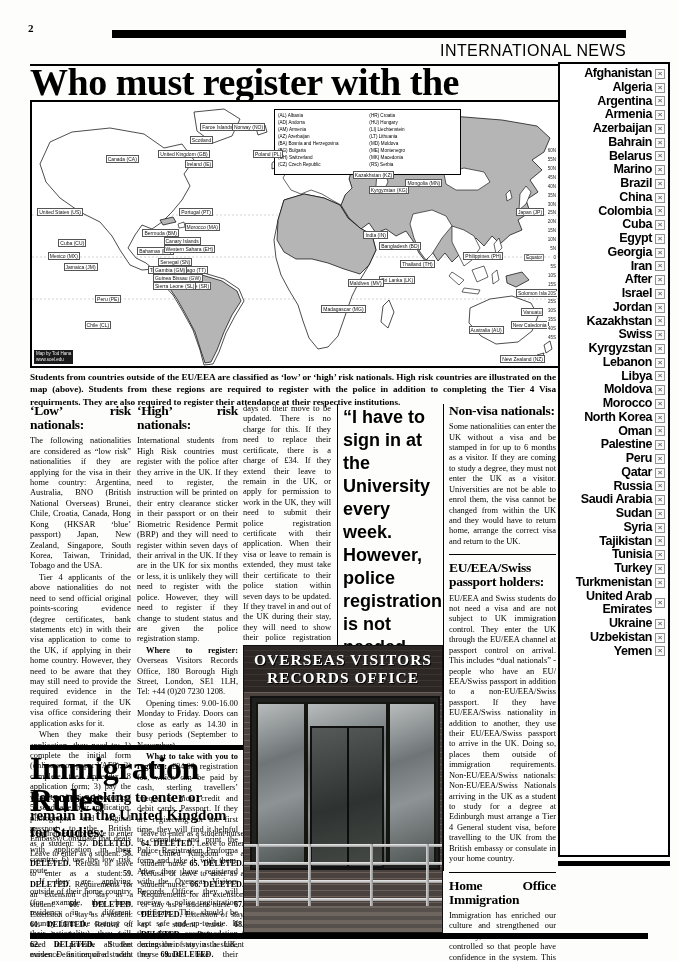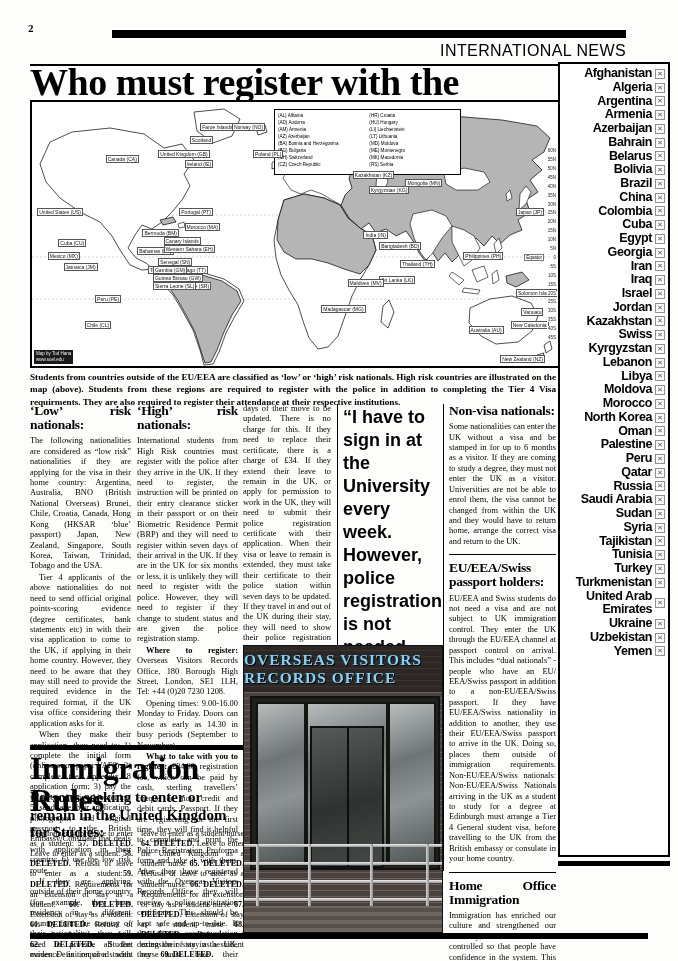--- a/index.html
+++ b/index.html
@@ -48,21 +48,21 @@
   .immsub{left:30px;top:789px;width:216px;font-size:15px;font-weight:bold;line-height:1.18;}
   .immcols{left:30px;top:829px;width:214px;display:flex;gap:8px;}
   .immcols>div{width:103px;font-size:8.1px;line-height:1.25;text-align:justify;}
   .immmore{font-weight:bold;}
 
   
   .photo{left:243px;top:645px;width:198px;height:286px;background:#3c3633;overflow:hidden;border:1px solid #111;}
   .brick{position:absolute;inset:0;background:
     repeating-linear-gradient(0deg,#4a423e 0 5px,#6b5f58 5px 6px);}
   .signband{position:absolute;left:0;top:0;width:100%;height:46px;background:rgba(20,18,16,.55);display:flex;flex-direction:column;justify-content:center;}
-  .signtext{font-family:"Liberation Serif",serif;font-weight:bold;color:#7dd3fc;font-size:15.5px;letter-spacing:1px;line-height:1.15;text-shadow:1px 1px 0 #000;}
+  .signtext{font-family:"Liberation Serif",serif;font-weight:bold;color:#ffffff;text-align:center;font-size:15.5px;letter-spacing:1px;line-height:1.15;text-shadow:1px 1px 0 #000;}
   .storefront{position:absolute;left:6px;top:50px;width:186px;height:170px;background:#20211f;border:2px solid #111;}
   .pane{position:absolute;top:4px;bottom:4px;background:linear-gradient(160deg,#b8bcbd 0%,#6f7577 35%,#8e9496 60%,#4e5452 100%);border:2px solid #15150f;}
   .door{position:absolute;left:58px;top:28px;width:70px;height:138px;background:linear-gradient(165deg,#565b59 0%,#2e3331 55%,#454a47 100%);border:2px solid #101010;}
   .door:before{content:"";position:absolute;left:50%;top:0;bottom:0;width:2px;background:#0d0d0d;}
   .railing{position:absolute;left:0;right:0;bottom:26px;height:62px;}
   .railing .bar{position:absolute;left:0;right:0;height:3px;background:linear-gradient(#f0f0f0,#9a9a9a);}
   .railing .post{position:absolute;top:0;bottom:0;width:3px;background:linear-gradient(90deg,#d8d8d8,#8a8a8a);}
   .pavement{position:absolute;left:0;right:0;bottom:0;height:26px;background:repeating-linear-gradient(0deg,#6e655f 0 4px,#55504b 4px 8px);}
 
   
@@ -340,21 +340,21 @@
       </div>
       <div class="country">
         <span class="cname">Bahrain</span>
         <span class="cbox">×</span>
       </div>
       <div class="country">
         <span class="cname">Belarus</span>
         <span class="cbox">×</span>
       </div>
       <div class="country">
-        <span class="cname">Bolivia</span>
+        <span class="cname">Marino</span>
         <span class="cbox">×</span>
       </div>
       <div class="country">
         <span class="cname">Brazil</span>
         <span class="cbox">×</span>
       </div>
       <div class="country">
         <span class="cname">China</span>
         <span class="cbox">×</span>
       </div>
@@ -372,21 +372,21 @@
       </div>
       <div class="country">
         <span class="cname">Georgia</span>
         <span class="cbox">×</span>
       </div>
       <div class="country">
         <span class="cname">Iran</span>
         <span class="cbox">×</span>
       </div>
       <div class="country">
-        <span class="cname">Iraq</span>
+        <span class="cname">After</span>
         <span class="cbox">×</span>
       </div>
       <div class="country">
         <span class="cname">Israel</span>
         <span class="cbox">×</span>
       </div>
       <div class="country">
         <span class="cname">Jordan</span>
         <span class="cbox">×</span>
       </div>

